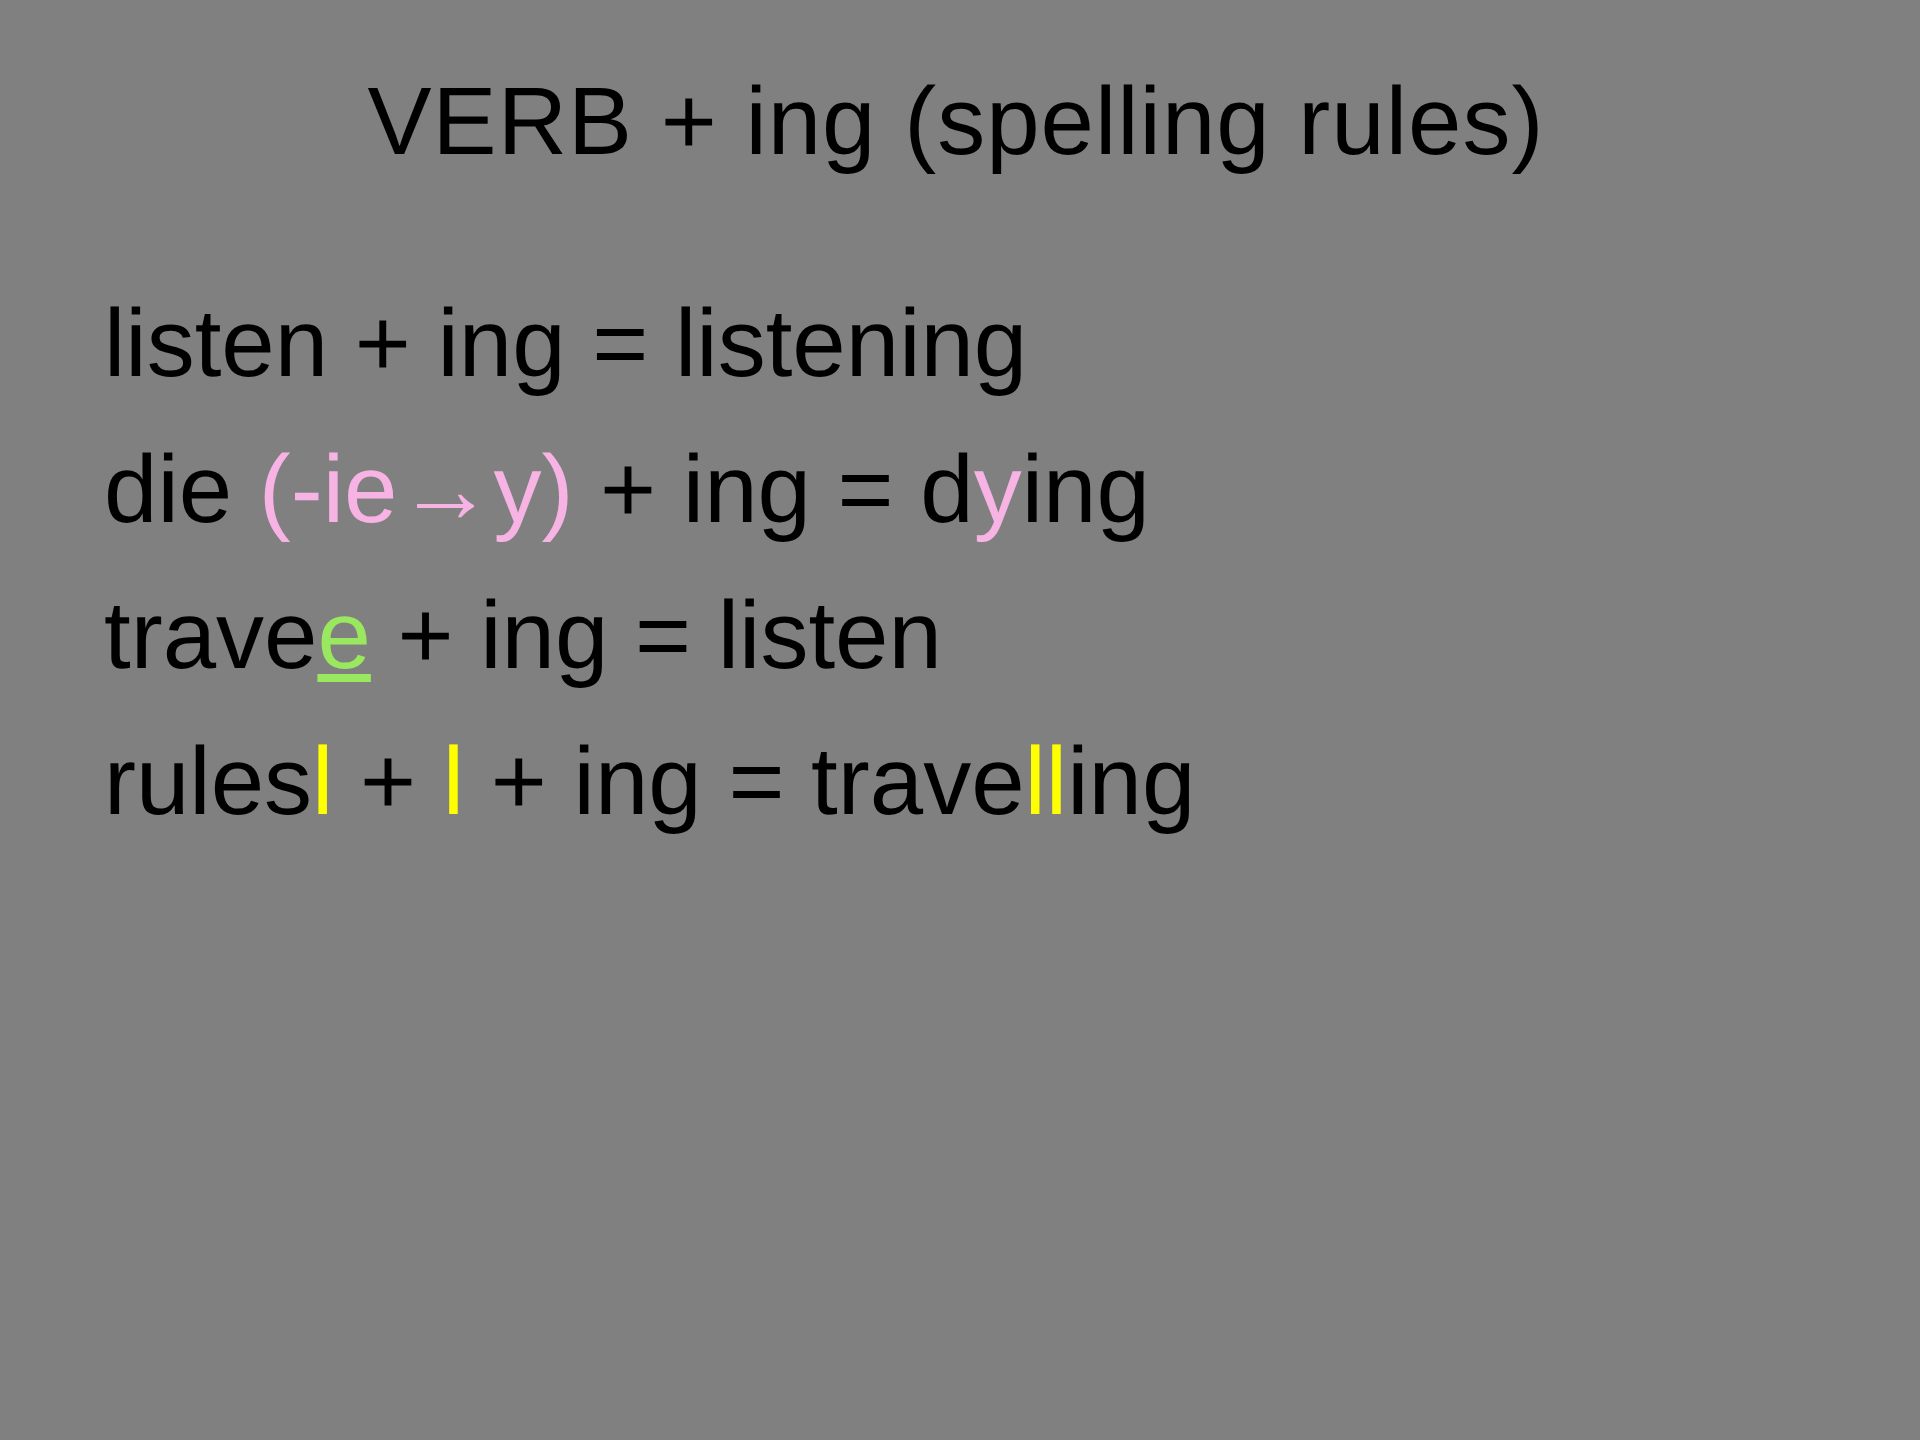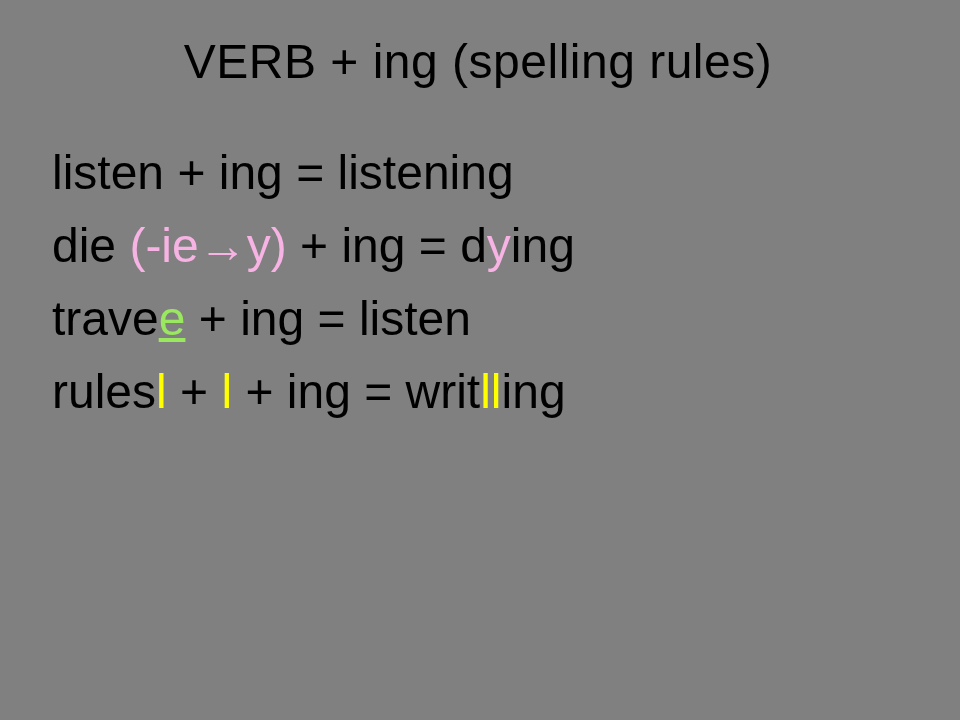--- a/index.html
+++ b/index.html
@@ -52,17 +52,17 @@
     <div class="line">
       <span>die </span><span class="pink">(-ie</span><span class="pink arrow">→</span><span class="pink">y)</span><span> + ing = d</span><span class="pink">y</span><span>ing</span>
     </div>
 
     <div class="line">
       <span>trave</span><span class="green">e</span><span> + ing = listen</span>
     </div>
 
 
     <div class="line">
-      <span>rules</span><span class="yellow">l</span><span> + </span><span class="yellow">l</span><span> + ing = writ</span><span class="yellow">ll</span><span>ing</span>
+      <span>rules</span><span class="yellow">l</span><span> + </span><span class="yellow">l</span><span> + ing = trave</span><span class="yellow">ll</span><span>ing</span>
     </div>
 
   </div>
 </div>
 
 </body></html>

